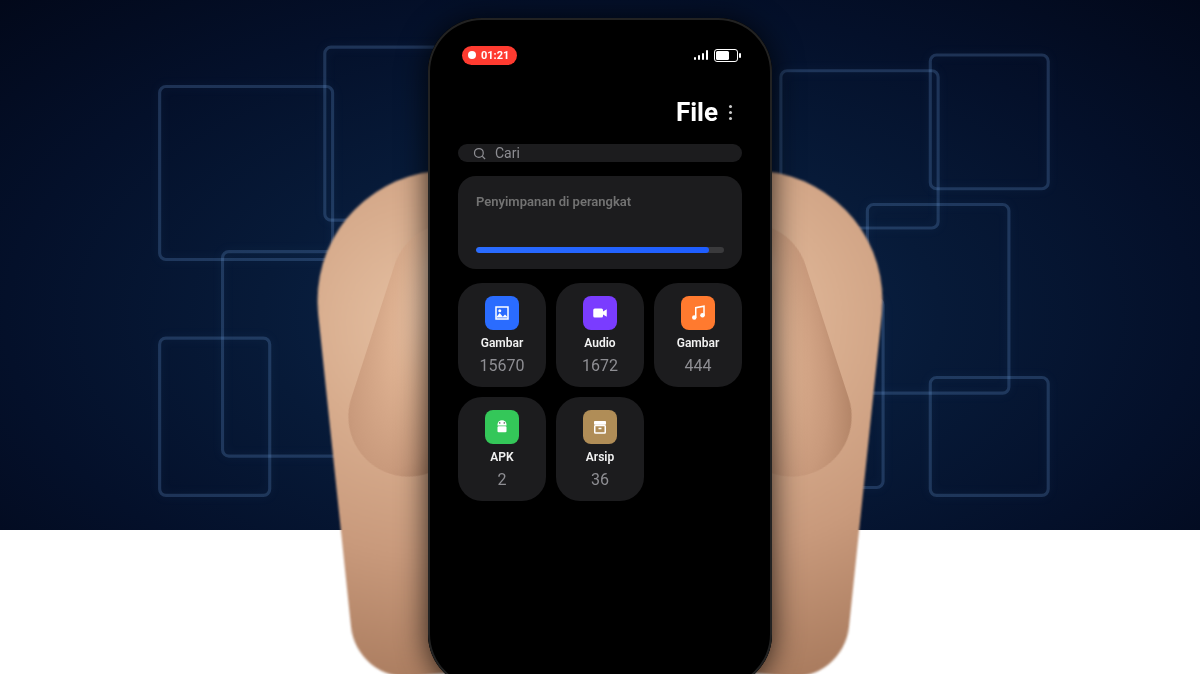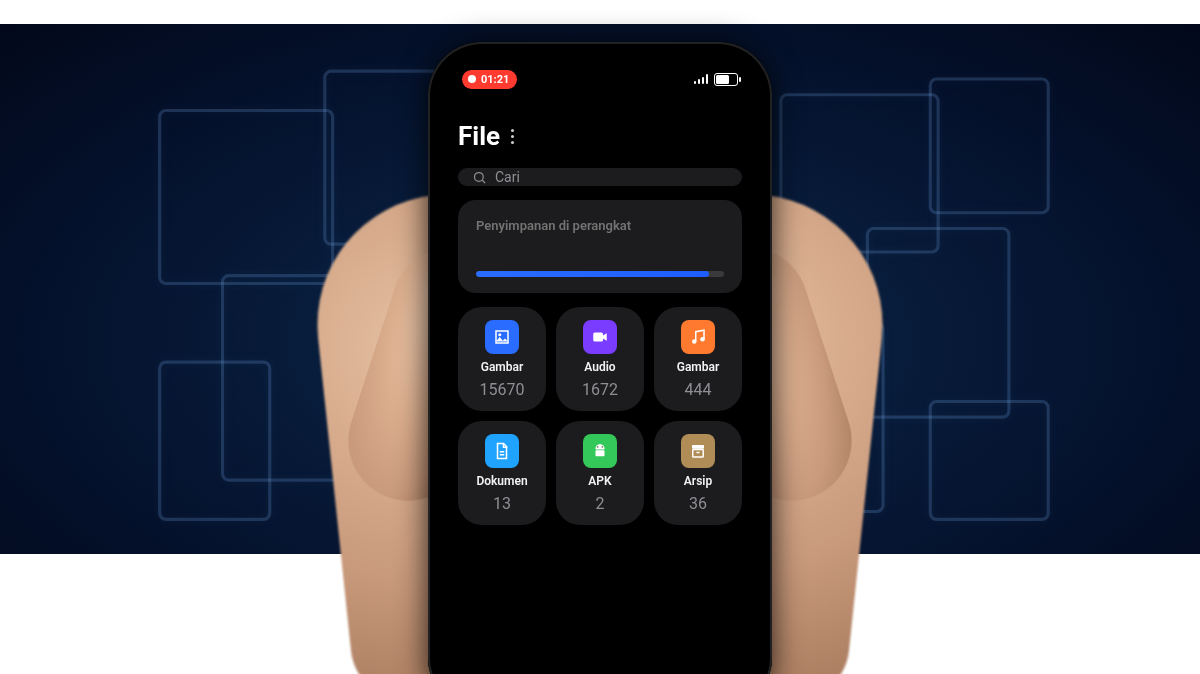--- a/index.html
+++ b/index.html
@@ -1,20 +1,19 @@
 <!DOCTYPE html>
 <html><head>
 <meta charset="utf-8">
 <style>
   html,body{margin:0;padding:0;width:1200px;height:674px;overflow:hidden;font-family:-apple-system,BlinkMacSystemFont,"Segoe UI",Roboto,Helvetica,Arial,sans-serif;}
   .stage{
     position:relative;width:1200px;height:530px;
     background:
       radial-gradient(ellipse at 50% 60%, #0d2a52 0%, #071a38 40%, #04102a 70%, #02081a 100%);
-    margin-top: 24px;
   }
   .bg-lines{position:absolute;inset:0;}
   .bg-lines svg{width:100%;height:100%;}
   .bg-rect{
     fill:none;stroke:rgba(120,170,230,0.22);stroke-width:4px;rx:8;ry:8;
     filter:drop-shadow(0 0 6px rgba(120,170,230,0.35));
   }
   
   .hand-left,.hand-right{
     position:absolute;bottom:-140px;width:260px;height:500px;
@@ -81,21 +80,21 @@
     position:relative;width:22px;height:11px;border:1.5px solid #fff;border-radius:3px;
   }
   .battery::after{content:"";position:absolute;right:-4px;top:3px;width:2.5px;height:5px;background:#fff;border-radius:1px;}
   .battery .fill{position:absolute;left:1px;top:1px;bottom:1px;width:60%;background:#fff;border-radius:1.5px;}
 
   
   .app{
     position:absolute;inset:0;padding:64px 18px 18px 18px;box-sizing:border-box;
     display:flex;flex-direction:column;gap:14px;
   }
-  .titlebar{display:flex;align-items:center;justify-content:flex-start;height:36px;}
+  .titlebar{display:flex;align-items:center;justify-content:flex-end;height:36px;}
   .title{font-size:26px;font-weight:700;}
   .more{width:24px;height:24px;display:flex;flex-direction:column;align-items:center;justify-content:center;gap:3px;cursor:pointer;}
   .more span{width:3px;height:3px;background:#ccc;border-radius:50%;}
 
   .search{
     display:flex;align-items:center;gap:8px;
     background:#1c1c1e;border-radius:20px;padding:1px 14px;color:#8e8e93;font-size:14px;
   }
   .search svg{width:15px;height:15px;stroke:#8e8e93;}
 
@@ -232,29 +231,20 @@
             <div class="tile">
               <div class="tile-icon c-orange">
                 <svg>
                   <use href="#ico-music"></use>
                 </svg>
               </div>
               <div class="tile-label">Gambar</div>
               <div class="tile-count">444</div>
             </div>
             <div class="tile">
-              <div class="tile-icon c-lblue">
-                <svg>
-                  <use href="#ico-document"></use>
-                </svg>
-              </div>
-              <div class="tile-label">Dokumen</div>
-              <div class="tile-count">13</div>
-            </div>
-            <div class="tile">
               <div class="tile-icon c-green">
                 <svg>
                   <use href="#ico-android"></use>
                 </svg>
               </div>
               <div class="tile-label">APK</div>
               <div class="tile-count">2</div>
             </div>
             <div class="tile">
               <div class="tile-icon c-beige">

